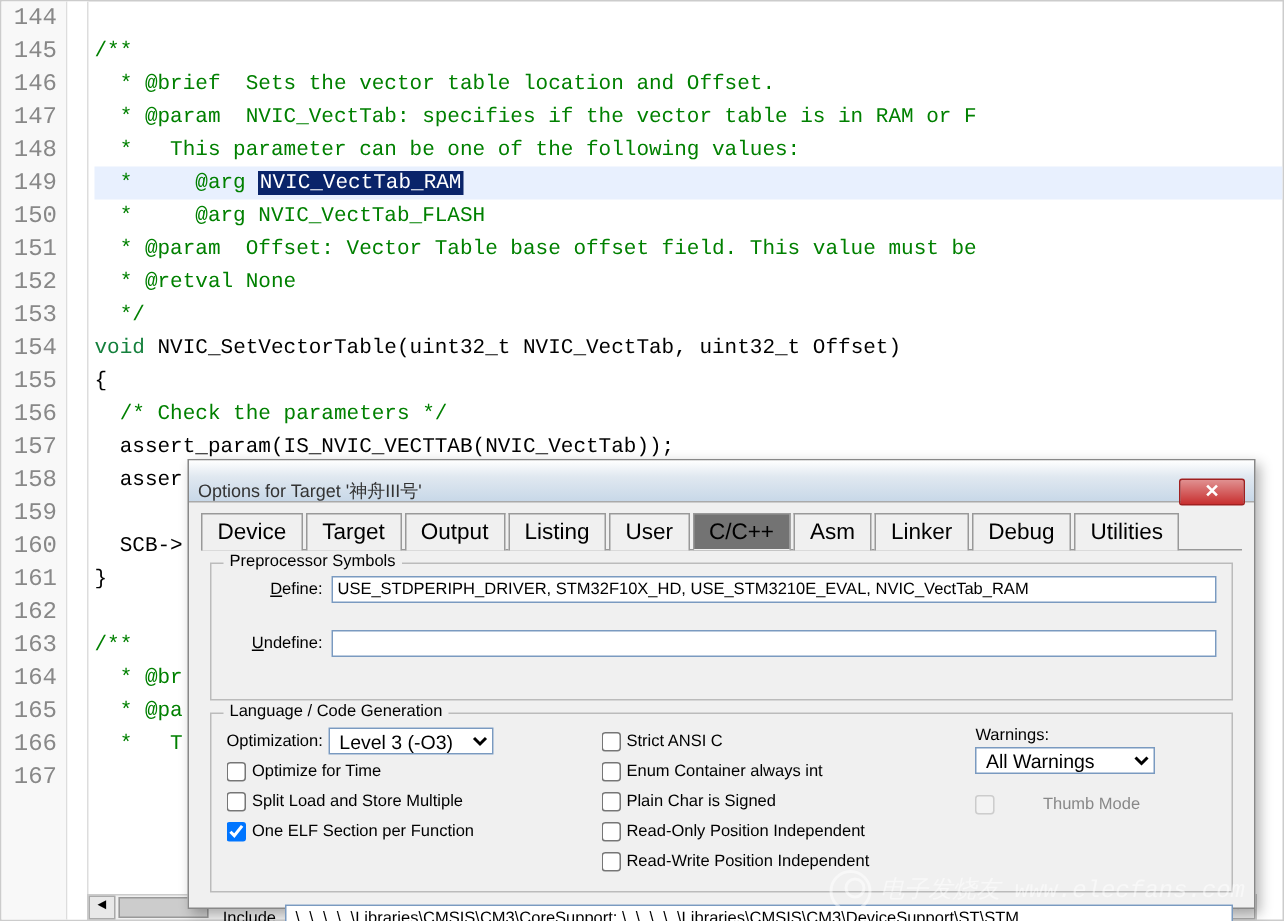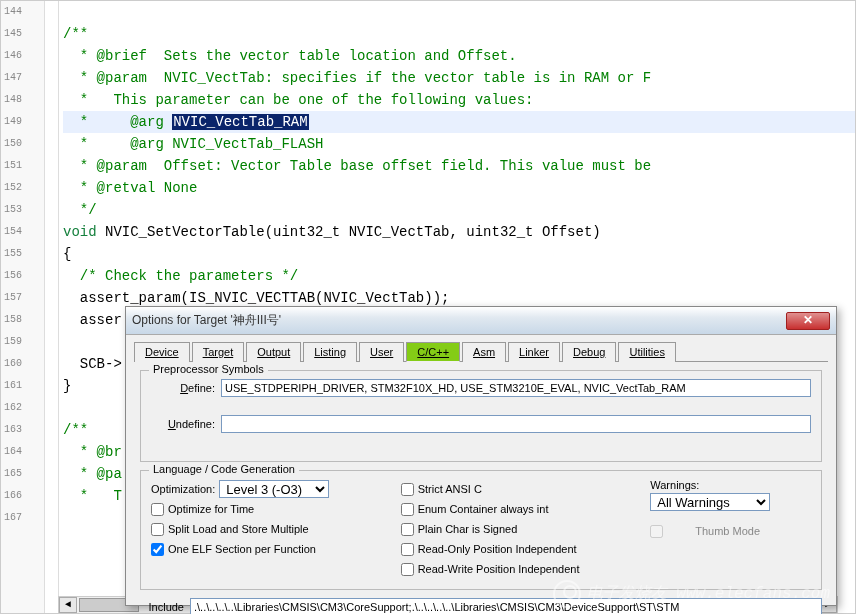--- a/index.html
+++ b/index.html
@@ -1,38 +1,38 @@
 <!DOCTYPE html>
 <html><head>
 <meta charset="utf-8">
 <style>
 * { box-sizing: border-box; margin: 0; padding: 0; }
 body { font-family: "Consolas", "Courier New", monospace; font-size: 14px; background: #fff; position: relative; width: 856px; height: 614px; overflow: hidden; }
 .editor { position: absolute; top: 0; left: 0; right: 0; bottom: 0; display: flex; border: 1px solid #ccc; }
-.gutter { width: 44px; background: #f8f8f8; border-right: 1px solid #ddd; text-align: right; padding-right: 22px; color: #888; font-size: 10px; line-height: 22px; }
+.gutter { width: 44px; background: #f8f8f8; border-right: 1px solid #ddd; text-align: right; padding-right: 6px; color: #888; font-size: 16px; line-height: 22px; }
 .gutter .ln { height: 22px; }
 .code { flex: 1; padding-left: 4px; line-height: 22px; white-space: pre; overflow: hidden; }
 .code .line { height: 22px; }
 .code .highlight-line { background: #e8f0fe; }
 .comment { color: #008000; }
 .kw { color: #15803d; }
 .id { color: #000; }
 .sel { background: #0a246a; color: #fff; padding: 0 1px; }
 .collapse-bar { width: 14px; border-right: 1px solid #ddd; background: #fff; }
 .scrollbar-h { position: absolute; bottom: 0; left: 58px; right: 18px; height: 18px; background: #f0f0f0; border: 1px solid #ccc; display: flex; align-items: center; }
 .scroll-btn { width: 18px; height: 16px; background: #e8e8e8; border: 1px solid #aaa; text-align: center; font-size: 10px; line-height: 14px; }
 .scroll-thumb { width: 60px; height: 14px; background: #ccc; border: 1px solid #999; margin-left: 2px; }
 
 .dialog { position: absolute; top: 306px; left: 125px; width: 712px; height: 300px; background: #f0f0f0; border: 1px solid #888; box-shadow: 3px 3px 8px rgba(0,0,0,0.3); font-family: "Tahoma", sans-serif; font-size: 11px; }
-.titlebar { height: 28px; background: linear-gradient(#fff, #e0e8f0 40%, #c8d8e8); display: flex; align-items: center; padding: 12px 6px; border-bottom: 1px solid #aaa; }
+.titlebar { height: 28px; background: linear-gradient(#fff, #e0e8f0 40%, #c8d8e8); display: flex; padding: 12px 6px; border-bottom: 1px solid #aaa; }
 .titlebar-text { flex: 1; font-size: 12px; color: #333; }
 .close-btn { width: 44px; height: 18px; background: linear-gradient(#e09090, #c83030); border: 1px solid #a02020; border-radius: 2px; color: #fff; text-align: center; font-size: 12px; line-height: 15px; font-weight: bold; }
 .tabs { display: flex; margin: 6px 8px 0 8px; border-bottom: 1px solid #999; }
-.tab { padding: 3px 10px; border: 1px solid #999; border-bottom: none; background: #f0f0f0; margin-right: 2px; font-size: 11px; cursor: pointer; position: relative; top: 1px; text-decoration: underline; }
-.tab.active { background: #84cc16; border-bottom: 1px solid #f0f0f0; }
+.tab { padding: 3px 10px; border: 1px solid #999; border-bottom: none; background: #f0f0f0; margin-right: 2px; font-size: 15px; cursor: pointer; position: relative; top: 1px; }
+.tab.active { background: #737373; border-bottom: 1px solid #f0f0f0; }
 .panel { padding: 8px 14px; }
 .group { border: 1px solid #bbb; margin-bottom: 8px; padding: 8px 10px 10px 10px; position: relative; }
 .group-title { position: absolute; top: -8px; left: 8px; background: #f0f0f0; padding: 0 4px; font-size: 11px; }
 .row { display: flex; align-items: center; margin-bottom: 18px; }
 .lbl { width: 70px; text-align: right; padding-right: 6px; text-decoration: underline; text-decoration-color: transparent; }
 .lbl .u { text-decoration: underline; }
 .txt { flex: 1; height: 18px; border: 1px solid #7a9ac0; background: #fff; padding: 1px 3px; font-size: 11px; font-family: "Tahoma", sans-serif; }
 .lang-grid { display: flex; gap: 20px; }
 .col { flex: 1; }
 .chk-row { display: flex; align-items: center; height: 20px; gap: 4px; }

